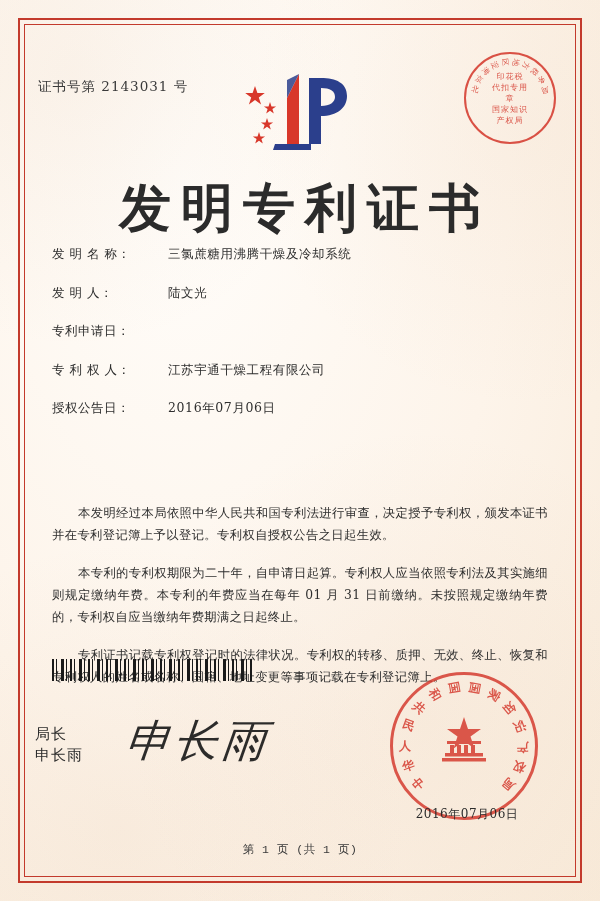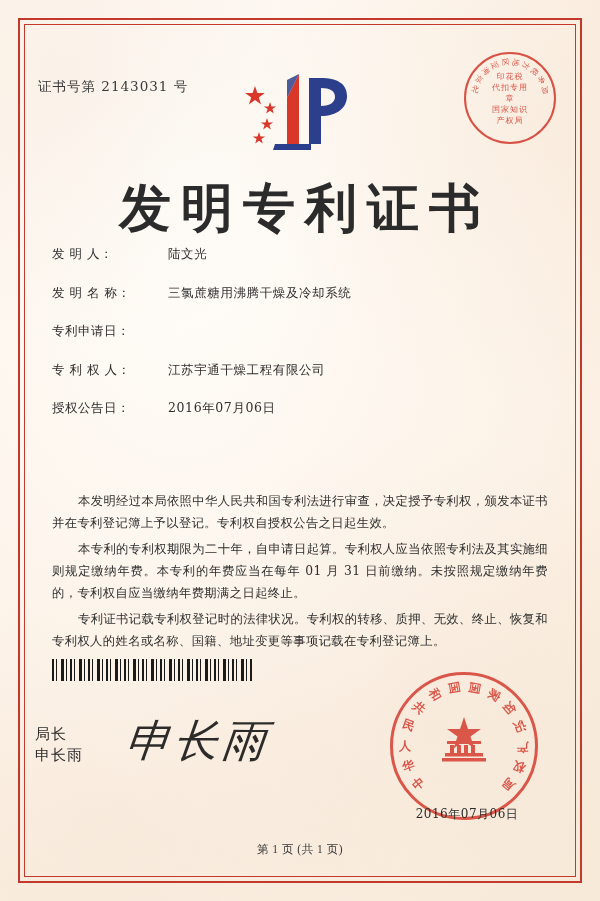--- a/index.html
+++ b/index.html
@@ -162,21 +162,21 @@
     left: 18px;
     right: 18px;
     top: 452px;
     font-size: 12.3px;
     line-height: 22px;
     color: #2e2e2e;
     font-family: "DejaVu Serif", "Liberation Serif", serif;
     text-align: justify;
   }
   .paras p {
-    margin: 4px 0 2px 0;
+    margin: 16px 0 2px 0;
     text-indent: 26px;
     letter-spacing: 0.4px;
   }
 
   
   .barcode {
     position: absolute;
     left: 18px;
     top: 625px;
     width: 200px;
@@ -263,21 +263,21 @@
 
   
   .footer {
     position: absolute;
     left: 0;
     right: 0;
     bottom: 10px;
     text-align: center;
     font-size: 11.5px;
     color: #3a3a3a;
-    font-family: Liberation Serif, serif;
+    font-family: Liberation Mono, monospace;
     letter-spacing: 0.5px;
   }
 </style>
 </head>
 <body>
 
 <div class="page">
   <div class="paper-noise"></div>
   <div class="border-outer"></div>
   <div class="border-inner"></div>
@@ -322,26 +322,26 @@
           <polygon points="42,50 43.5,54.4 48.1,54.4 44.4,57.1 45.8,61.5 42,58.8 38.2,61.5 39.6,57.1 35.9,54.4 40.5,54.4"></polygon>
           <polygon points="34,64 35.5,68.4 40.1,68.4 36.4,71.1 37.8,75.5 34,72.8 30.2,75.5 31.6,71.1 27.9,68.4 32.5,68.4"></polygon>
         </g>
       </svg>
     </div>
 
     <div class="doc-title">发明专利证书</div>
 
     <div class="fields">
       <div class="field-row">
+        <div class="field-label">发 明 名 称：</div>
+        <div class="field-value">三氯蔗糖用沸腾干燥及冷却系统</div>
+      </div>
+      <div class="field-row">
         <div class="field-label">发 明 人：</div>
         <div class="field-value">陆文光</div>
-      </div>
-      <div class="field-row">
-        <div class="field-label">发 明 名 称：</div>
-        <div class="field-value">三氯蔗糖用沸腾干燥及冷却系统</div>
       </div>
       <div class="field-row">
         <div class="field-label">专利申请日：</div>
       </div>
       <div class="field-row">
         <div class="field-label">专 利 权 人：</div>
         <div class="field-value">江苏宇通干燥工程有限公司</div>
       </div>
       <div class="field-row">
         <div class="field-label">授权公告日：</div>

